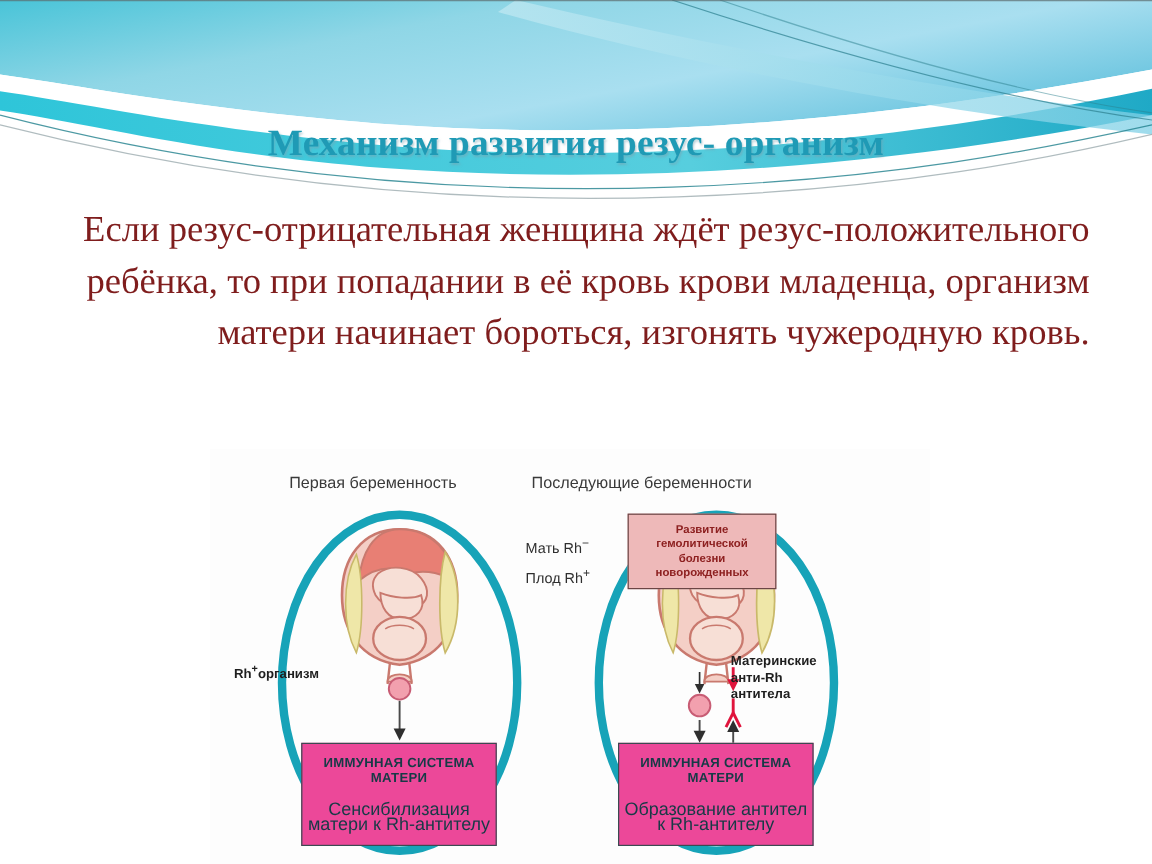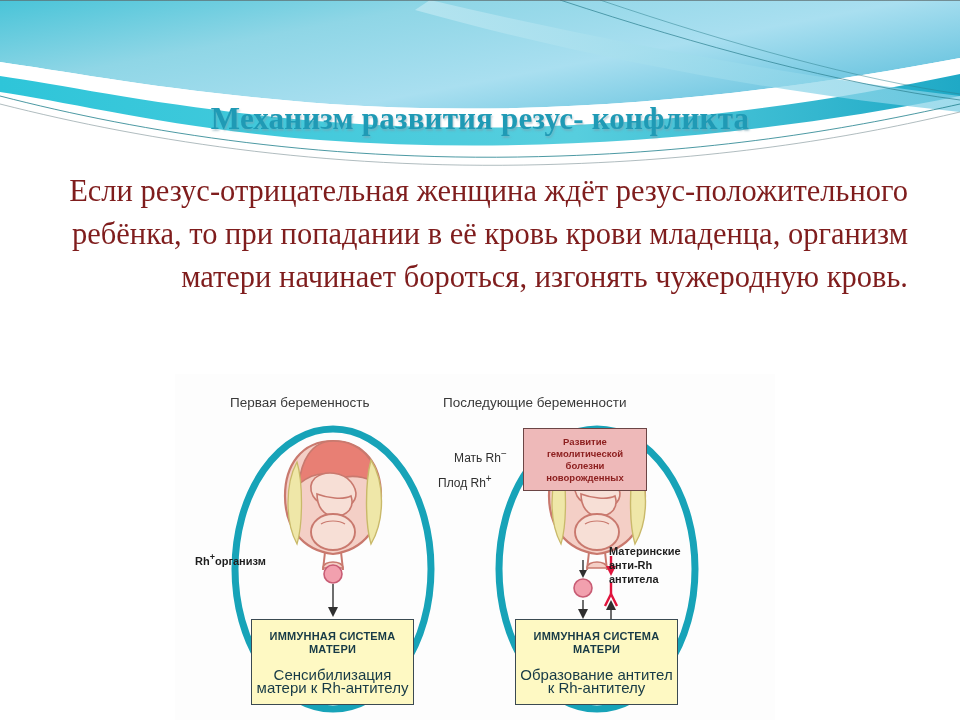--- a/index.html
+++ b/index.html
@@ -68,31 +68,31 @@
   }
   .diagram svg { display: block; }
 
   .panel-heading {
     position: absolute;
     font-family: "Liberation Sans", sans-serif;
     font-size: 13.5px;
     color: #3a3a3a;
     white-space: nowrap;
   }
-  .ph-left  { left: 55px;  top: 21px; }
+  .ph-left  { left: 66px;  top: 21px; }
   .ph-right { left: 268px; top: 21px; }
 
   .rh-note {
     position: absolute;
     font-family: "Liberation Sans", sans-serif;
     font-size: 12px;
     color: #2f2f2f;
     white-space: nowrap;
   }
-  .rh-mother { left: 263px; top: 74px; margin-left: 16px; }
+  .rh-mother { left: 263px; top: 74px; }
   .rh-fetus  { left: 263px; top: 99px; }
   .rh-note sup { font-size: 10px; }
 
   .pink-box {
     position: absolute;
     left: 348px;
     top: 54px;
     width: 124px;
     height: 63px;
     background: #eeb9b9;
@@ -107,21 +107,21 @@
     font-size: 9.5px;
     line-height: 12px;
     color: #8d2020;
     padding: 8px;
   }
 
   .blue-box {
     position: absolute;
     width: 163px;
     height: 86px;
-    background: #fef9c3;
+    background: #ec4899;
     border: 1px solid #3b4a52;
     box-sizing: border-box;
     text-align: center;
     font-family: "Liberation Sans", sans-serif;
     color: #173a46;
     padding-top: 10px;
   }
   .bb-left  { left: 76px;  top: 245px; }
   .bb-right { left: 340px; top: 245px; }
   .blue-box .bb-title {
@@ -183,21 +183,21 @@
     <path d="M430,0 C600,40 790,76 960,96 L960,112 C780,94 580,56 415,10 Z" fill="url(#g3)" opacity="0.75"></path>
 
     <path d="M0,96 C140,132 330,164 560,156 C740,150 870,124 960,104" fill="none" stroke="#1f7f8c" stroke-width="1" opacity="0.8"></path>
     <path d="M0,104 C150,142 340,172 565,164 C745,158 875,132 960,112" fill="none" stroke="#8fa0a4" stroke-width="1" opacity="0.7"></path>
     <path d="M560,0 C700,46 840,84 960,100" fill="none" stroke="#2b7f8e" stroke-width="1" opacity="0.7"></path>
     <path d="M600,0 C730,44 860,80 960,94" fill="none" stroke="#2b7f8e" stroke-width="1" opacity="0.5"></path>
 
     <line x1="0" y1="0.5" x2="960" y2="0.5" stroke="#5d6c6e" stroke-width="1" opacity="0.7"></line>
   </svg>
 
-  <div class="title">Механизм развития резус- конфликта</div>
+  <div class="title">Механизм развития резус- организм</div>
 
   <div class="body-text">Если резус-отрицательная женщина ждёт резус-положительного ребёнка, то при попадании в её кровь крови младенца, организм матери начинает бороться, изгонять чужеродную кровь.</div>
 
   <div class="diagram">
 
     <svg width="600" height="346" viewBox="0 0 600 346">
 
       <ellipse cx="158" cy="195" rx="98" ry="140" fill="none" stroke="#17a3b8" stroke-width="7"></ellipse>
 
       <ellipse cx="422" cy="195" rx="98" ry="140" fill="none" stroke="#17a3b8" stroke-width="7"></ellipse>

